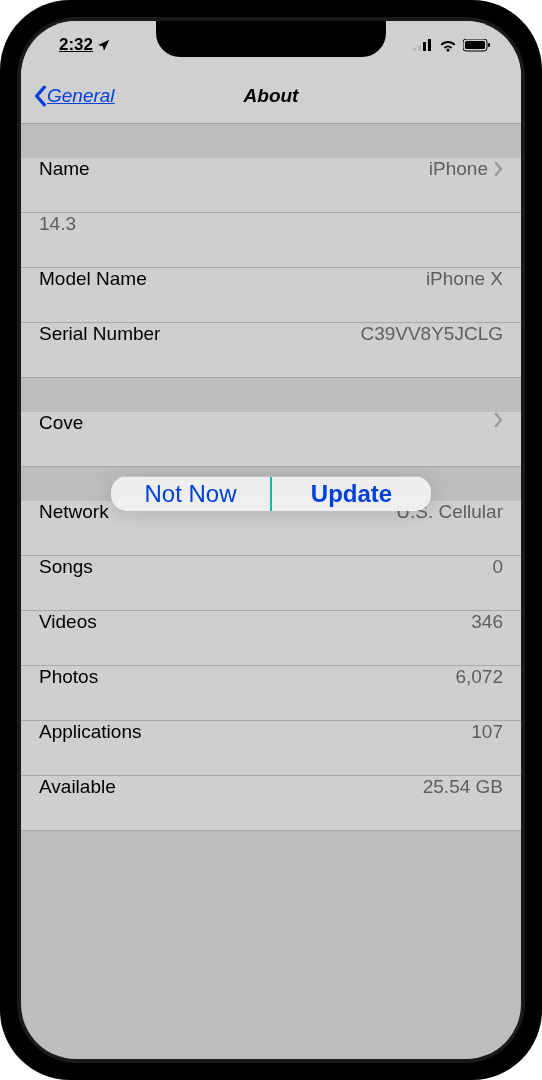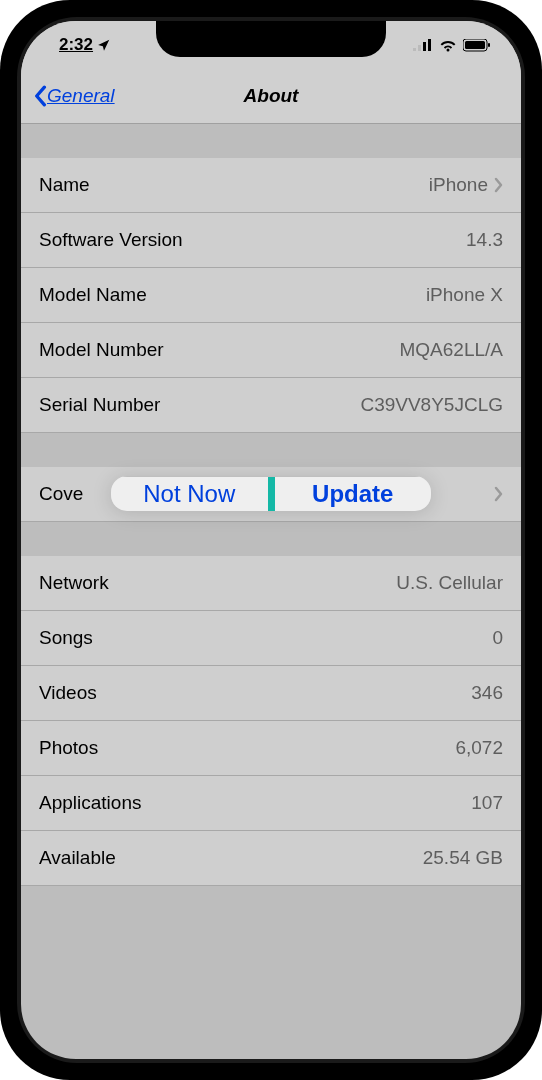--- a/index.html
+++ b/index.html
@@ -90,21 +90,21 @@
       color: #000;
     }
     
     
     .section-gap { height: 34px; background: #bdbdbd; }
     
     .list { background: #cfcfcf; }
     .row {
       display: flex;
       justify-content: space-between;
-      align-items: center;
+      align-items: flex-start;
       padding: 0 18px;
       height: 55px;
       border-bottom: 1px solid #a8a8a8;
       font-size: 19px;
     }
     .row-label { color: #000; }
     .row-value { color: #5e5e5e; display: flex; align-items: center; gap: 6px; }
     .chevron { color: #9a9a9a; }
     
     
@@ -134,21 +134,21 @@
       flex: 1;
       height: 34px;
       display: flex;
       align-items: center;
       justify-content: center;
       font-size: 24px;
       color: #0040dd;
       background: transparent;
       border: none;
     }
-    .alert-btn + .alert-btn { border-left: 7px solid #14b8a6; font-weight: 600; }
+    .alert-btn + .alert-btn { border-left: 2px solid #14b8a6; font-weight: 600; }
     
     
     .svg-icon { display: inline-block; }
   </style>
 </head>
 <body>
 
 <div class="phone-frame">
 
   <div class="outer-shell">
@@ -197,30 +197,25 @@
           <div class="row">
             <span class="row-label">Name</span>
             <span class="row-value">
               <span>iPhone</span>
               <svg class="chevron" width="9" height="16" viewBox="0 0 9 16" fill="none" stroke="#9a9a9a" stroke-width="2.5" stroke-linecap="round" stroke-linejoin="round">
                   <polyline points="2,2 7,8 2,14"></polyline>
                 </svg>
             </span>
           </div>
           <div class="row">
-            <span class="row-label">Software Version</span>
             <span class="row-value">14.3</span>
           </div>
           <div class="row">
             <span class="row-label">Model Name</span>
             <span class="row-value">iPhone X</span>
-          </div>
-          <div class="row">
-            <span class="row-label">Model Number</span>
-            <span class="row-value">MQA62LL/A</span>
           </div>
           <div class="row">
             <span class="row-label">Serial Number</span>
             <span class="row-value">C39VV8Y5JCLG</span>
           </div>
         </div>
 
         <div class="section-gap"></div>
 
         <div class="list">

